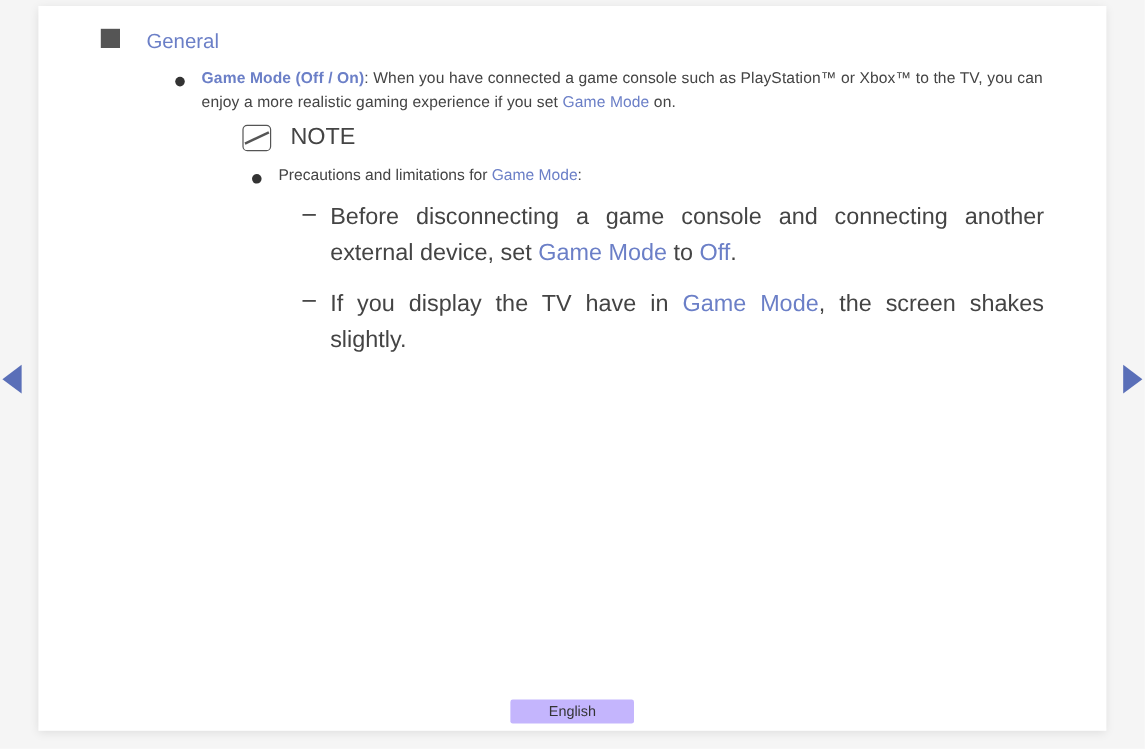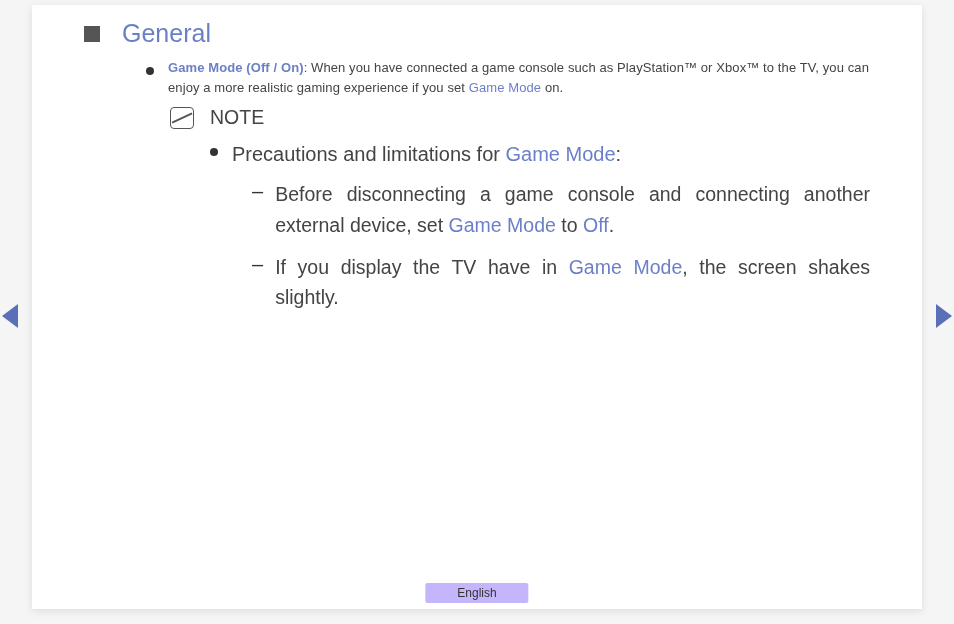--- a/index.html
+++ b/index.html
@@ -36,21 +36,21 @@
       width: 16px;
       height: 16px;
       background: #555;
       display: inline-block;
       margin-right: 22px;
       margin-top: 5px;
       flex-shrink: 0;
     }
     .section-title {
       color: #6b7fc7;
-      font-size: 25px;
+      font-size: 17px;
       font-weight: normal;
     }
     .item-row {
       display: flex;
       align-items: flex-start;
       margin-left: 62px;
       margin-bottom: 6px;
     }
     .round-bullet {
       width: 8px;
@@ -71,21 +71,21 @@
     .highlight {
       color: #6b7fc7;
     }
     .highlight-bold {
       color: #6b7fc7;
       font-weight: bold;
     }
     .note-row {
       display: flex;
       align-items: center;
-      margin-left: 86px;
+      margin-left: 118px;
       margin-top: 8px;
       margin-bottom: 10px;
     }
     .note-icon {
       width: 24px;
       height: 22px;
       border: 1.5px solid #555;
       border-radius: 4px;
       display: flex;
       align-items: center;
@@ -116,21 +116,21 @@
       width: 8px;
       height: 8px;
       background: #333;
       border-radius: 50%;
       display: inline-block;
       margin-right: 14px;
       margin-top: 9px;
       flex-shrink: 0;
     }
     .sub-text {
-      font-size: 20px;
+      font-size: 13px;
       line-height: 1.5;
       color: #444;
     }
     .dash-row {
       display: flex;
       align-items: flex-start;
       margin-left: 168px;
       margin-bottom: 12px;
     }
     .dash {

